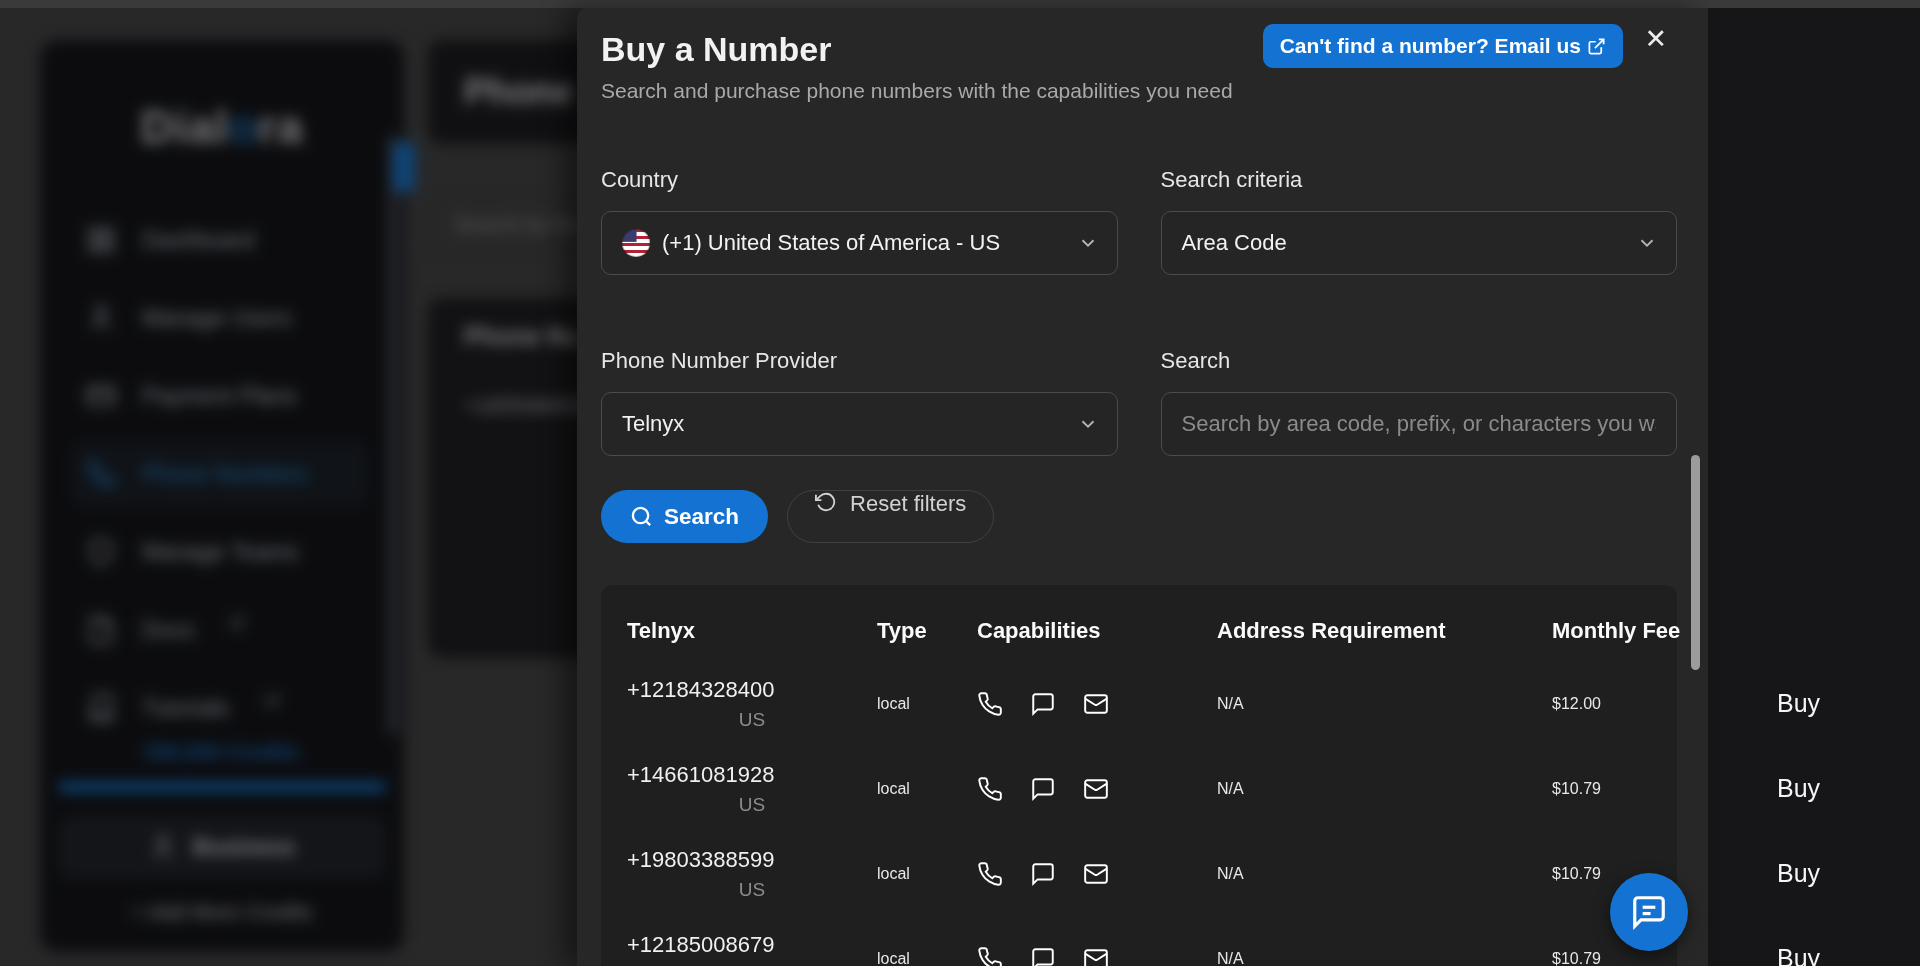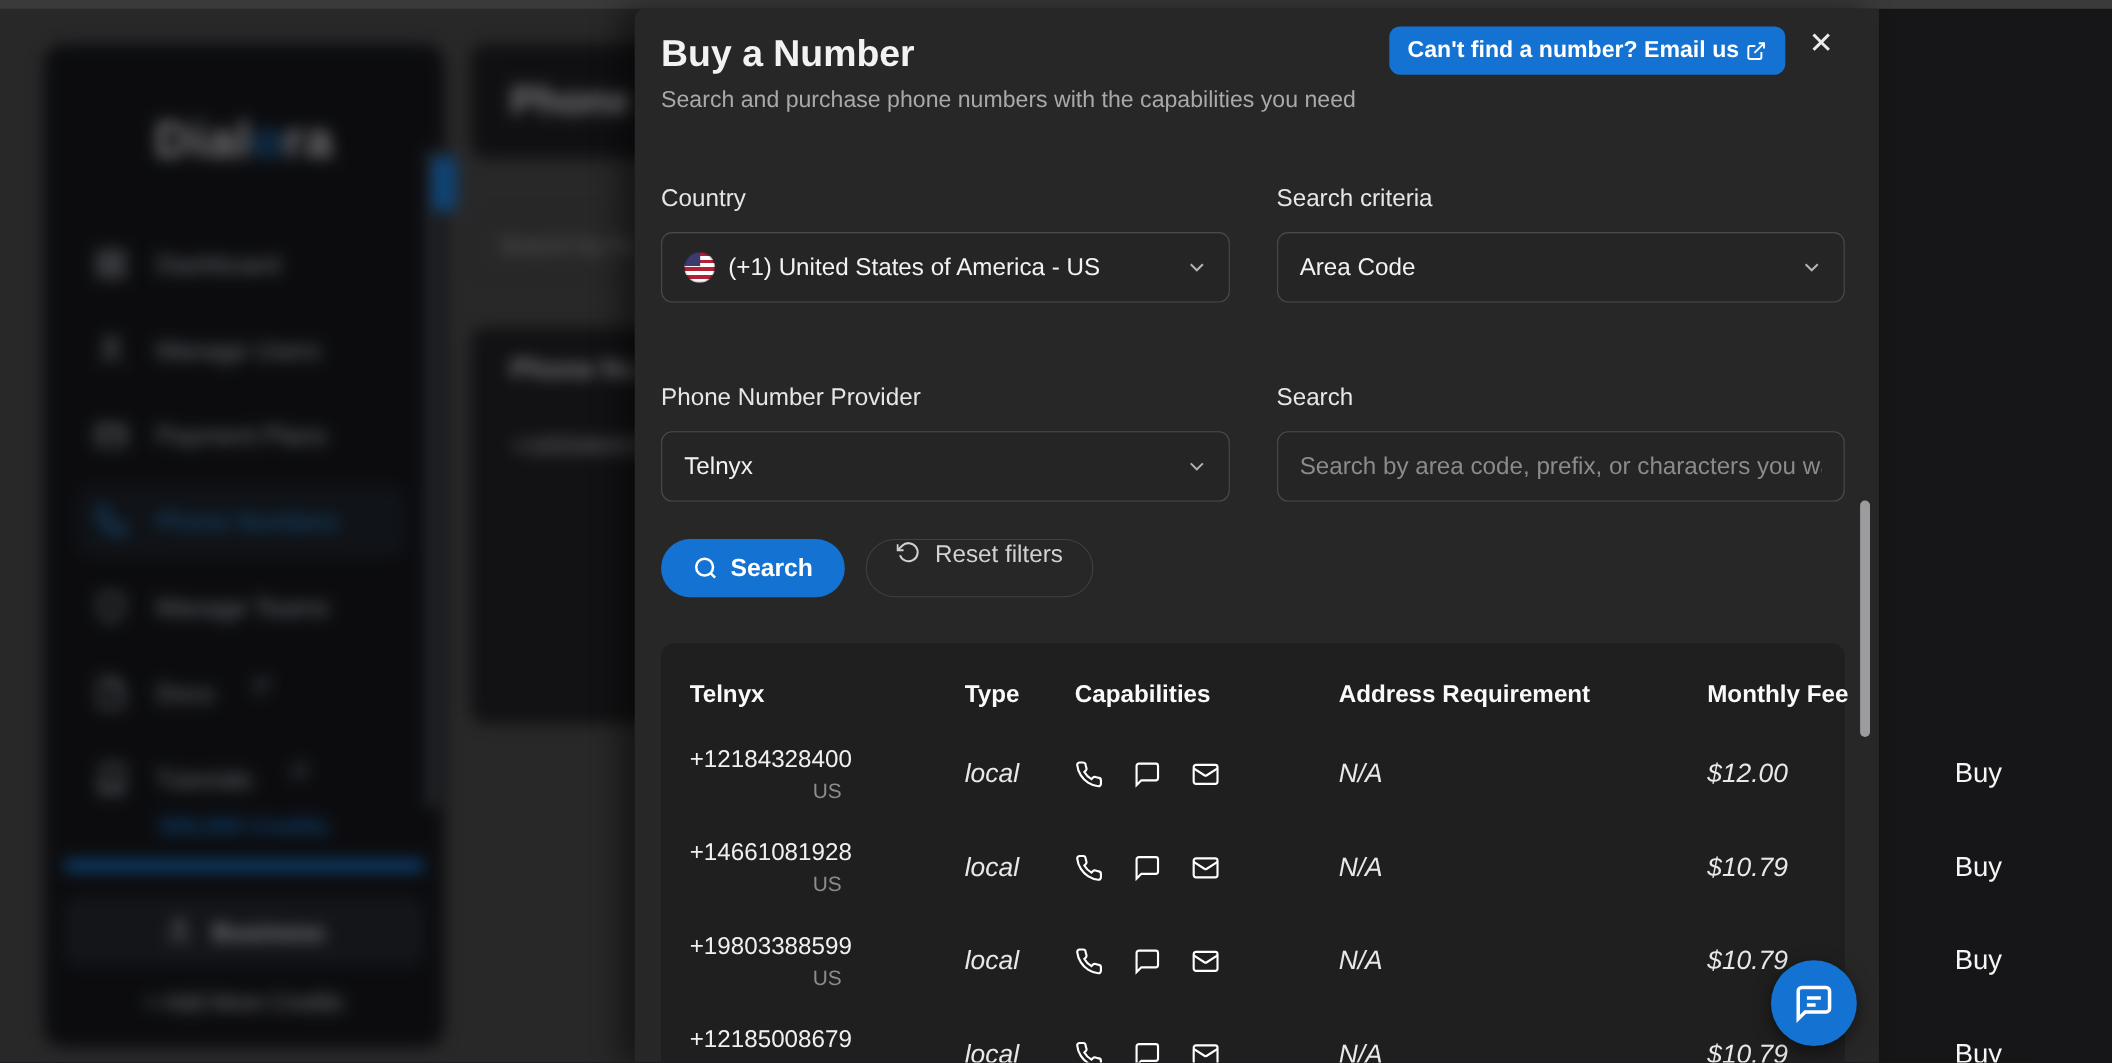--- a/index.html
+++ b/index.html
@@ -83,21 +83,21 @@
     color:#d2d2d2; font-size:22px; display:flex; gap:13px; padding:0 27px;
     margin-left:19px; font-family:inherit; cursor:pointer; }
   .reset-btn svg { width:22px; height:22px; }
 
   .table-panel { margin-top:42px; background:#1f1f20; border-radius:12px; padding:26px 26px; height:560px; }
   .trow { display:grid; grid-template-columns:250px 100px 240px 335px 225px 1fr; align-items:center; }
   .thead { font-size:22px; font-weight:bold; color:#fafafa; margin-bottom:10px; height:40px; }
   .tbody-row { min-height:85px; }
   .num-main { font-size:22px; color:#f0f0f0; }
   .num-sub { font-size:19px; color:#8c8c8e; margin-top:6px;text-align:center; }
-  .cell { font-size:24px; color:#e8e8e8;font-style:italic; }
+  .cell { font-size:16px; color:#e8e8e8; }
   .caps { display:flex; align-items:center; gap:27px; }
   .caps svg { width:26px; height:26px; color:#fff; }
   .buy-link { font-size:25px; color:#f5f5f5; background:none; border:none; font-family:Liberation Sans, sans-serif; cursor:pointer; }
   .action-cell { padding-left:0; }
 
   .modal-scroll { position:absolute; right:8px; top:455px; width:9px; height:215px;
     background:#9c9c9e; border-radius:5px; z-index:12; }
 
   .chat-fab { position:absolute; right:20px; bottom:15px; width:78px; height:78px; border-radius:50%;
     background:#1473d2; border:none; display:flex; align-items:center; justify-content:center;

